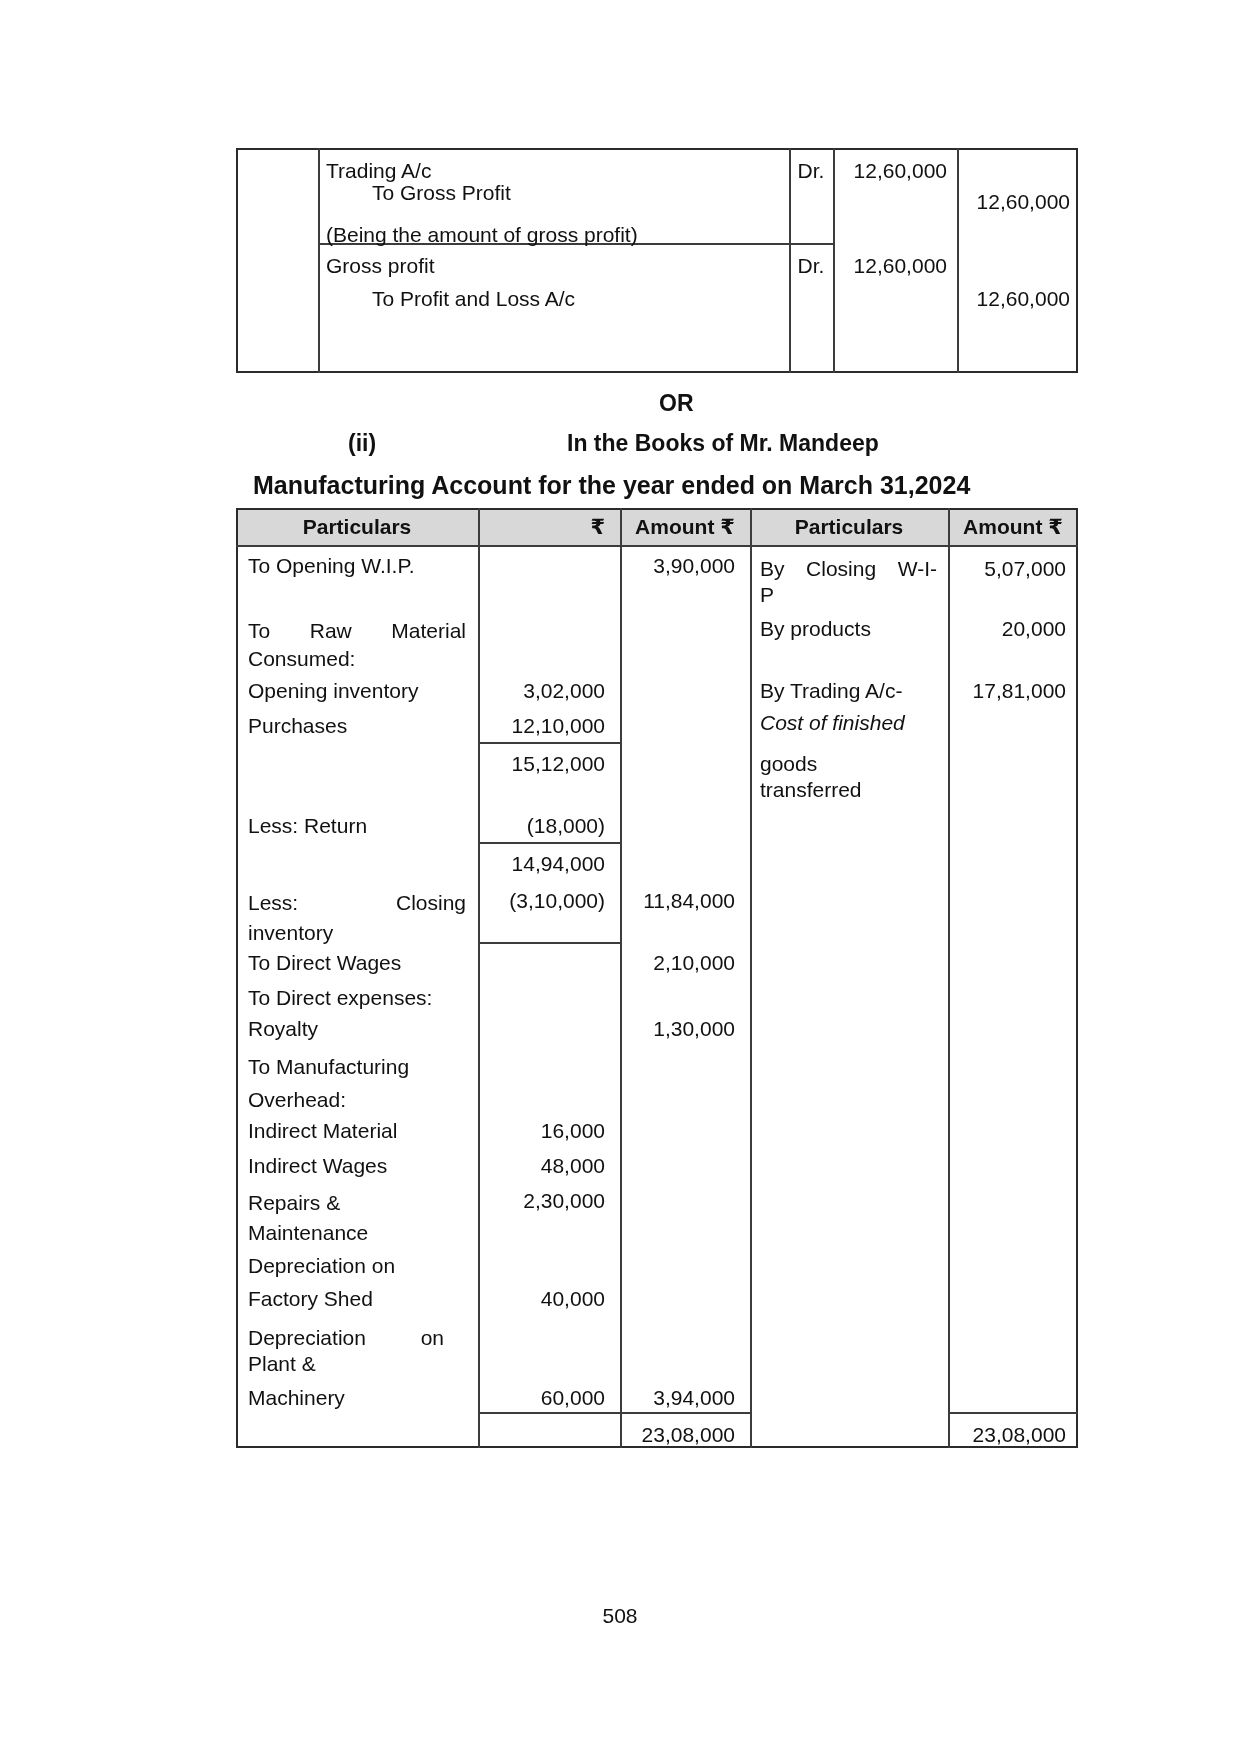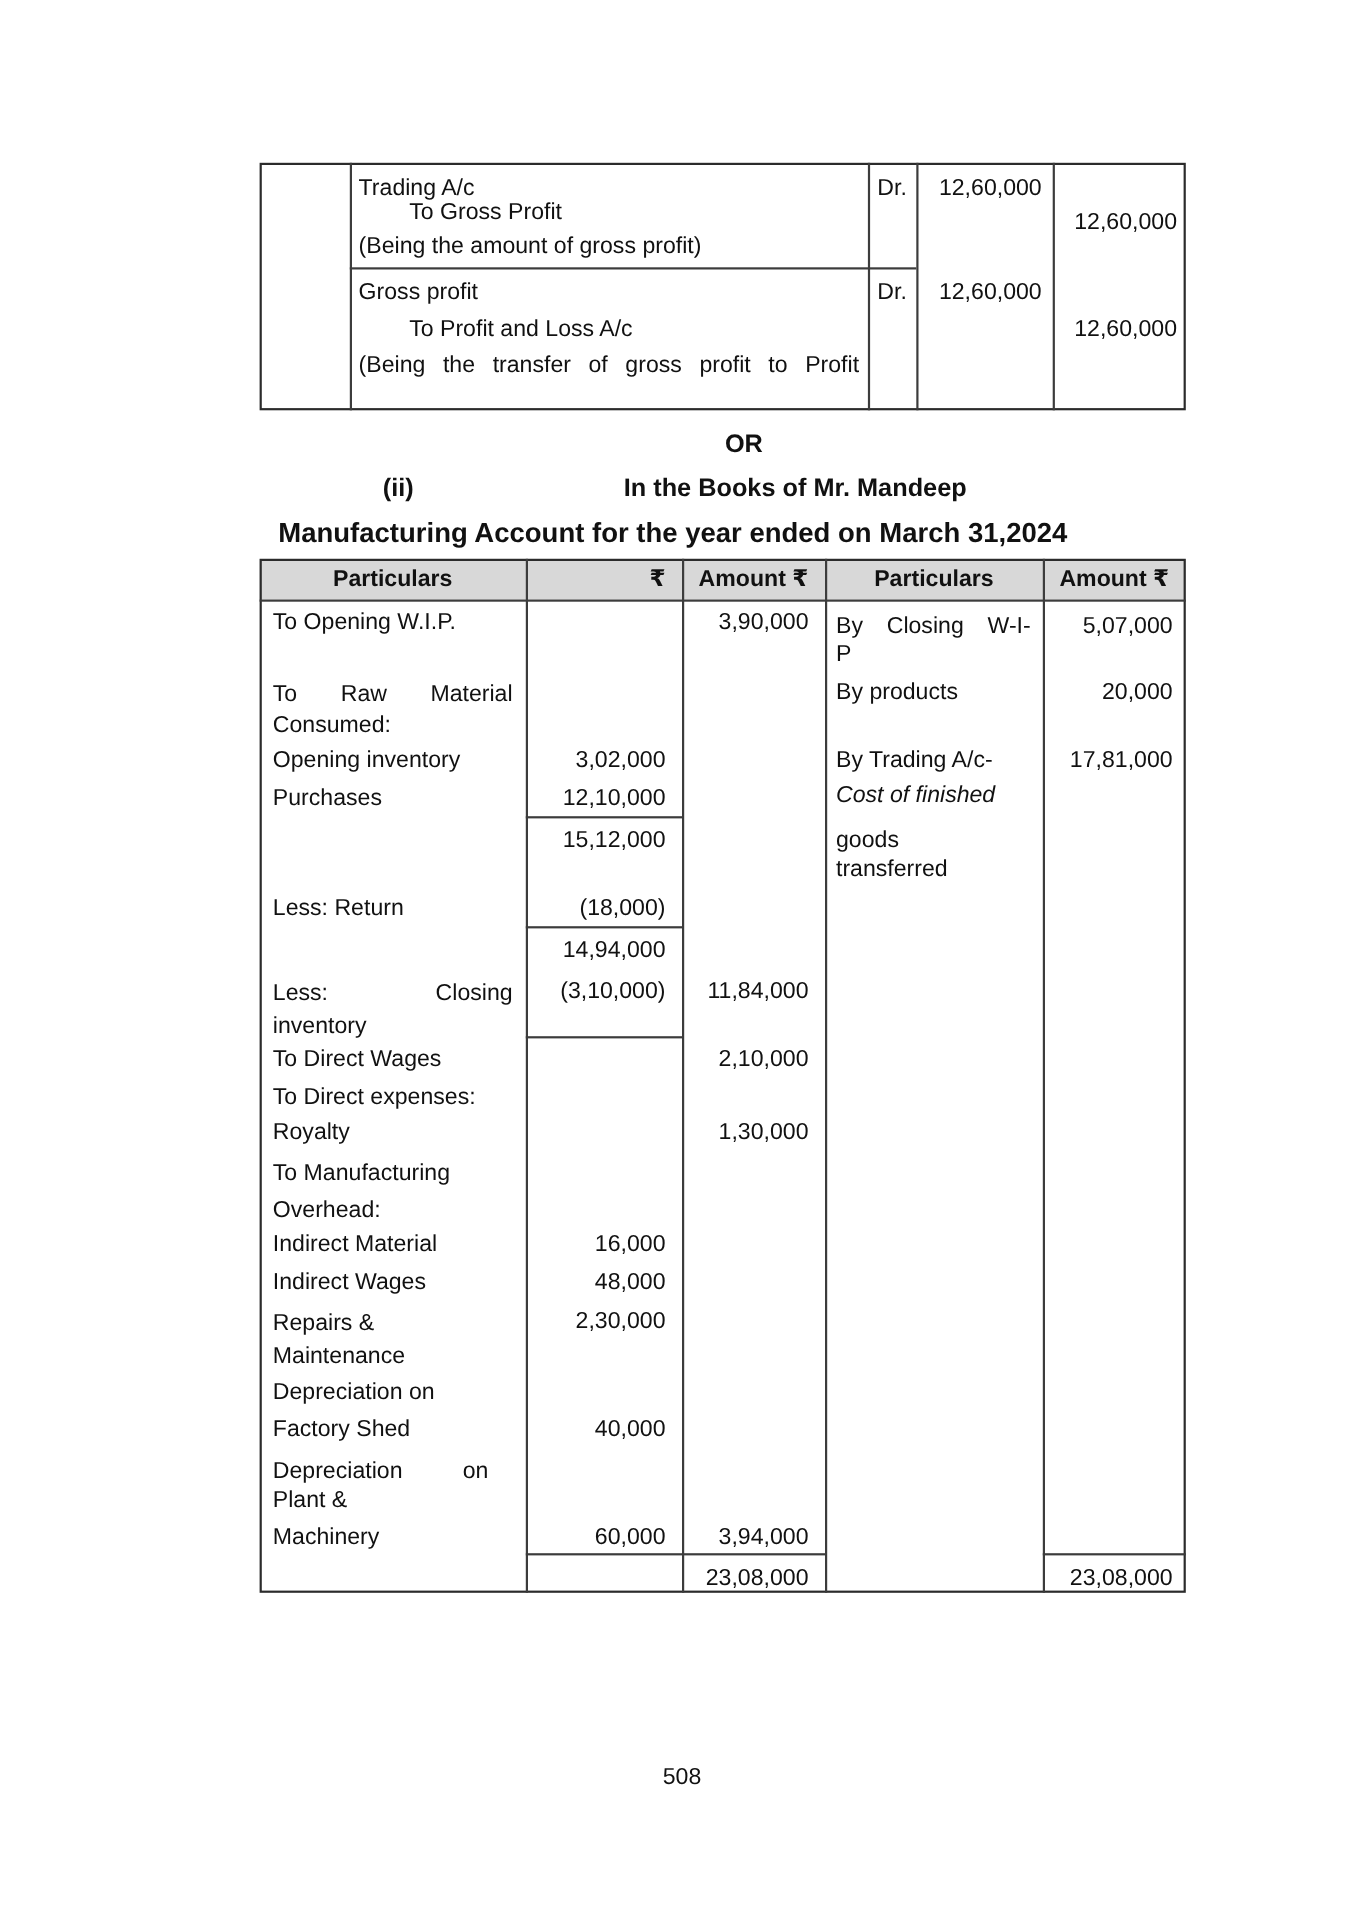--- a/index.html
+++ b/index.html
@@ -35,29 +35,28 @@
 <div class="vline" style="left:833px;top:148px;height:225px;"></div>
 <div class="vline" style="left:957px;top:148px;height:225px;"></div>
 
 <div class="hline" style="left:318px;top:243px;width:515px;"></div>
 
 <div class="ln" style="left:326px;top:158px;">Trading A/c</div>
 <div class="ln ctr" style="left:789px;top:158px;width:44px;">Dr.</div>
 <div class="ln num" style="left:843px;top:158px;width:104px;">12,60,000</div>
 <div class="ln" style="left:372px;top:180px;">To Gross Profit</div>
 <div class="ln num" style="left:960px;top:189px;width:110px;">12,60,000</div>
-<div class="ln" style="left:326px;top:211px;">(Being the amount of gross profit)</div>
+<div class="ln" style="left:326px;top:222px;">(Being the amount of gross profit)</div>
 
 <div class="ln" style="left:326px;top:253px;">Gross profit</div>
 <div class="ln ctr" style="left:789px;top:253px;width:44px;">Dr.</div>
 <div class="ln num" style="left:843px;top:253px;width:104px;">12,60,000</div>
 <div class="ln" style="left:372px;top:286px;">To Profit and Loss A/c</div>
 <div class="ln num" style="left:960px;top:286px;width:110px;">12,60,000</div>
 <div class="jblock" style="left:326px;top:315px;width:455px;line-height:33px;">
-  <div class="l1j">(Being the transfer of gross profit to Profit</div>
 </div>
 
 <div class="ln bold" style="left:659px;top:391px;font-size:23px;">OR</div>
 <div class="ln bold" style="left:348px;top:431px;font-size:23px;">(ii)</div>
 <div class="ln bold" style="left:567px;top:431px;font-size:23px;">In the Books of Mr. Mandeep</div>
 <div class="ln bold" style="left:253px;top:473px;font-size:25px;">Manufacturing Account for the year ended on March 31,2024</div>
 
 <div class="headbg" style="left:236px;top:508px;width:842px;height:37px;"></div>
 <div class="box" style="left:236px;top:508px;width:842px;height:940px;"></div>
 

